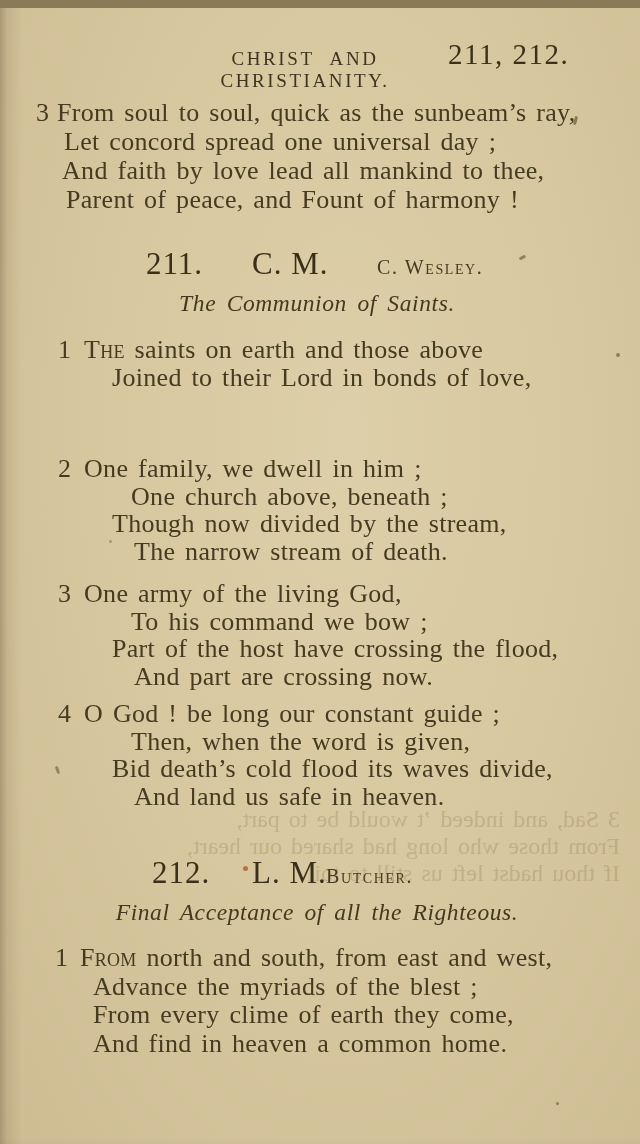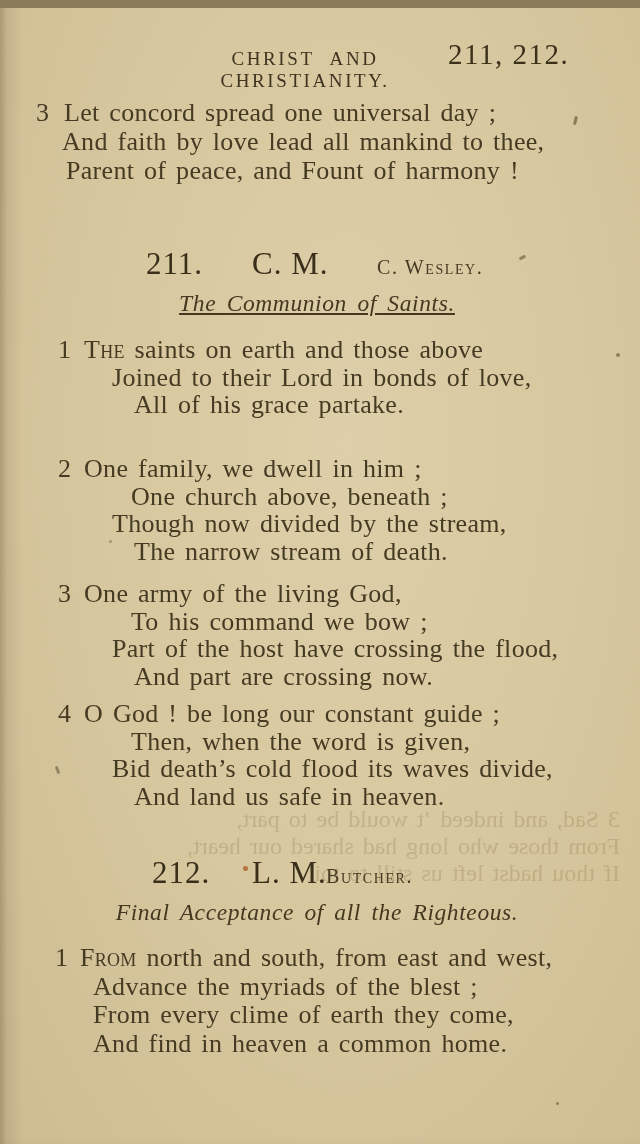--- a/index.html
+++ b/index.html
@@ -54,21 +54,21 @@
   .h211 .hymn-number{left:146px;top:0;}
   .h211 .hymn-meter{left:252px;top:0;}
   .h211 .hymn-author{left:377px;}
   .h212 .hymn-number{left:152px;top:0;}
   .h212 .hymn-meter{left:252px;top:0;}
   .h212 .hymn-author{left:326px;}
   .hymn-title{
     position:absolute;left:0;width:634px;text-align:center;
     font-style:italic;font-size:23.5px;letter-spacing:0.6px;word-spacing:4px;color:#443920;
   }
-  .t211{top:282px;text-decoration:underline;}
+  .t211{top:282px;}
   .t212{top:891px;}
   .sc{font-variant:small-caps;}
   
   .ghost{
     position:absolute;left:55px;width:565px;
     transform:scaleX(-1);
     color:rgba(105,86,46,0.20);
     filter:blur(0.6px);
     font-size:24px;line-height:27px;word-spacing:3px;white-space:nowrap;
   }
@@ -91,37 +91,37 @@
   <div class="abs page-numbers">211, 212.</div>
 
   <div class="ghost" style="top:798px;">
     <div class="line">3 Sad, and indeed ’t would be to part,</div>
     <div class="line">From those who long had shared our heart,</div>
     <div class="line">If thou hadst left us still to toil</div>
   </div>
 
   <div class="verse cont" style="top:90px;">
     <span class="vnum">3</span>
+    <div class="line l1">From soul to soul, quick as the sunbeam’s ray,</div>
     <div class="line l2">Let concord spread one universal day ;</div>
     <div class="line l3">And faith by love lead all mankind to thee,</div>
     <div class="line l4">Parent of peace, and Fount of harmony !</div>
   </div>
 
   <div class="hymn-heading h211" style="top:238px;padding-left:16px;">
     <span class="hymn-number">211.</span>
     <span class="hymn-meter">C. M.</span>
     <span class="hymn-author">C. Wesley.</span>
   </div>
   <div class="hymn-title t211">The Communion of Saints.</div>
 
   <div class="verse cm" style="top:328px;">
     <span class="vnum">1</span>
     <div class="line la"><span class="sc">The</span> <span>saints on earth and those above</span></div>
     <div class="line lc">Joined to their Lord in bonds of love,</div>
-    <div class="line ld">All of his grace partake.</div>
   </div>
 
   <div class="verse cm" style="top:447px;">
     <span class="vnum">2</span>
     <div class="line la">One family, we dwell in him ;</div>
     <div class="line lb">One church above, beneath ;</div>
     <div class="line lc">Though now divided by the stream,</div>
     <div class="line ld">The narrow stream of death.</div>
   </div>
 

